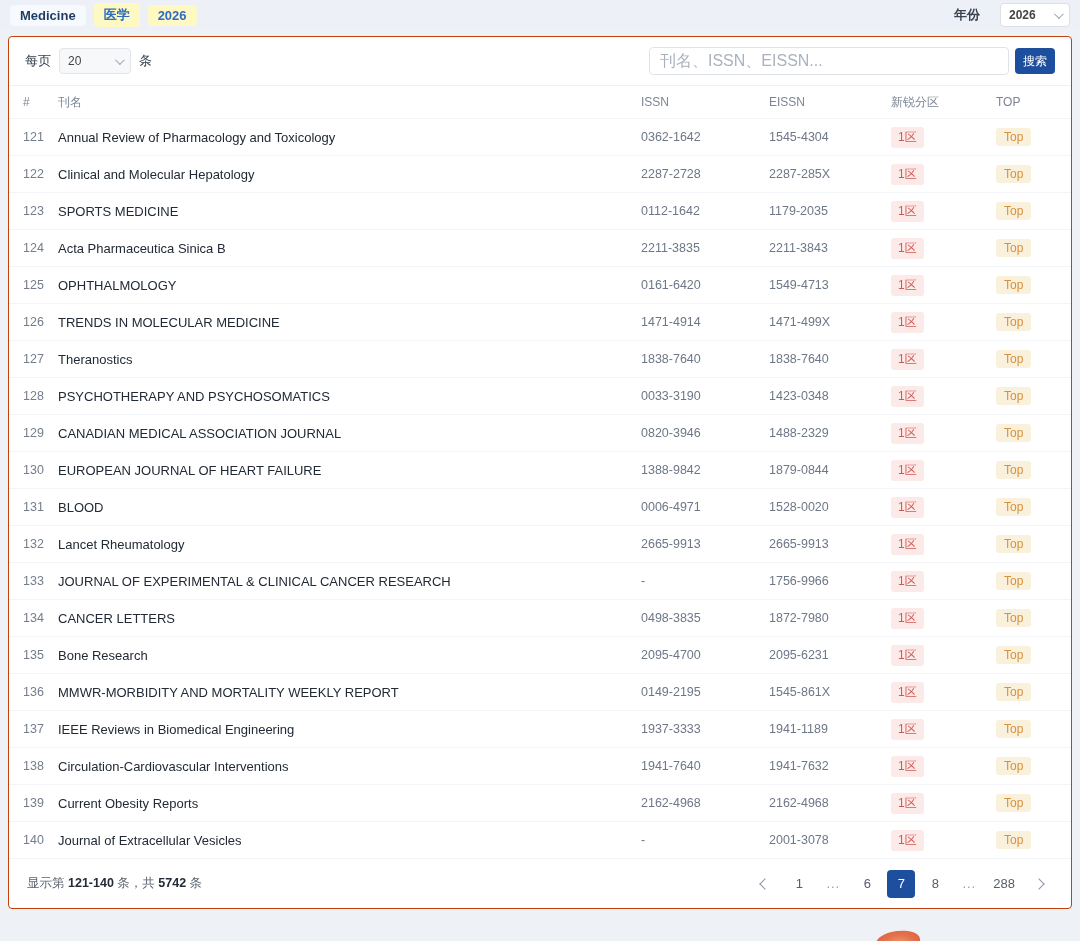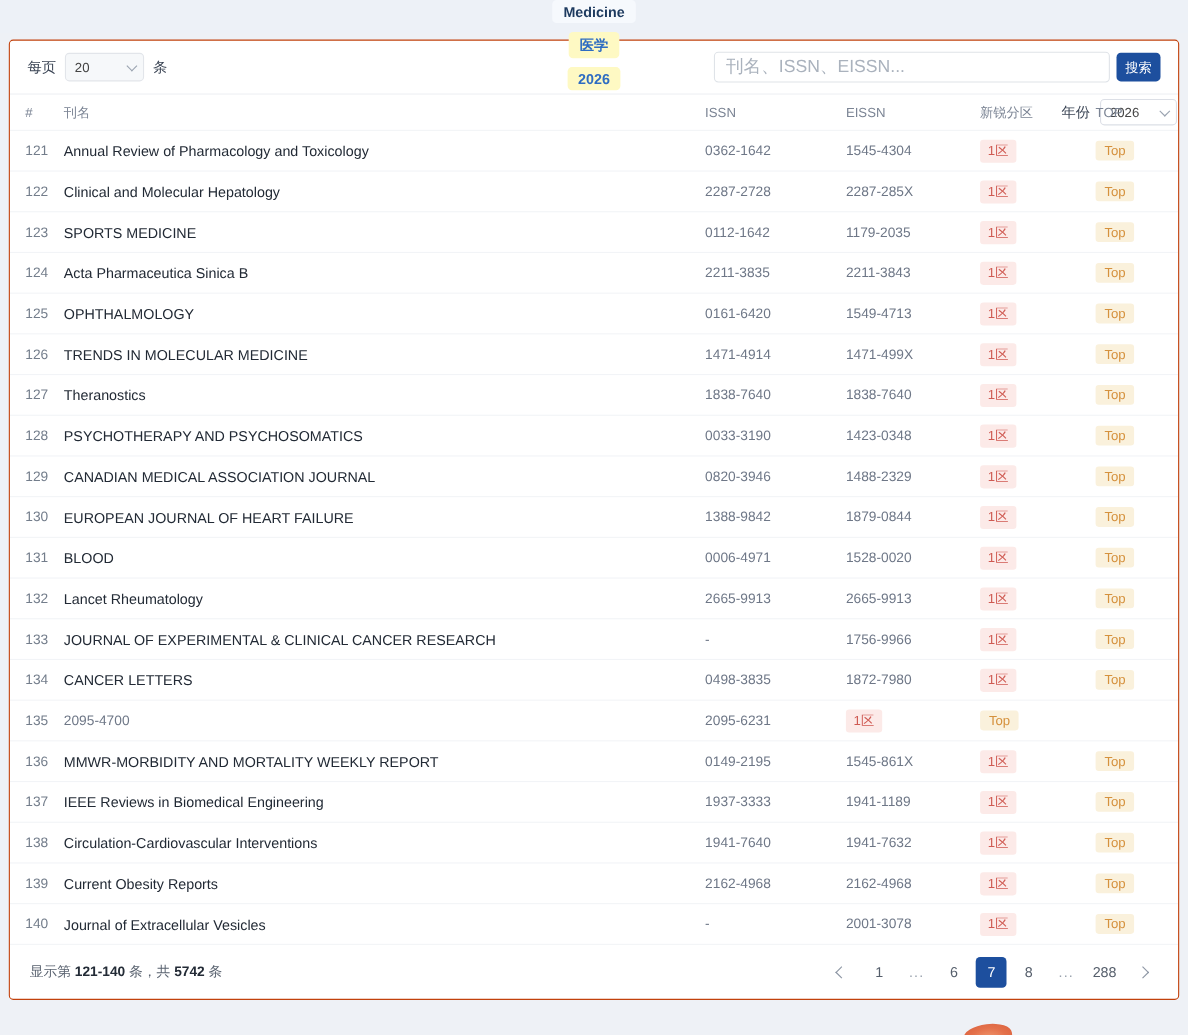--- a/index.html
+++ b/index.html
@@ -8,28 +8,28 @@
     font-family:"Liberation Sans","DejaVu Sans",sans-serif;
     background:#eef1f6;
     position:relative;
     overflow:hidden;
     font-size:13px;
     color:#2b3442;
   }
   
   .topbar {
     height:30px; background:#edf1f7;
-    display:flex; align-items:center; padding:0 10px; gap:8px;flex-direction:column;
+    display:flex; align-items:center; padding:0 10px; gap:8px;
   }
   .chip {
     padding:3px 10px; border-radius:4px; font-size:13px; cursor:pointer;
   }
   .chip-en { background:#f6f9fd; color:#1d3a5f; font-weight:700; }
   .chip-zh { background:#fef9c3; color:#2e6cc2; font-weight:600; }
-  .year-wrap { margin-left:auto; display:flex; align-items:center; gap:9px; }
+  .year-wrap { margin-left:auto; display:flex; align-items:center; gap:20px;font-weight:bold; }
   .year-label { color:#3a4454; font-size:13px; }
   .select {
     background:#fff; border:1px solid #dcdfe6; border-radius:4px;
     height:24px; width:70px; display:flex; align-items:center;
     padding:0 8px; font-size:12px; color:#444; justify-content:space-between;
     cursor:pointer;
   }
   .chev-down {
     width:7px; height:7px; border-right:1.5px solid #9aa3b0; border-bottom:1.5px solid #9aa3b0;
     transform:rotate(45deg) translateY(-2px); display:inline-block;
@@ -274,20 +274,21 @@
       <span class="cell-idx">134</span>
       <span class="cell-name">CANCER LETTERS</span>
       <span class="cell-issn">0498-3835</span>
       <span class="cell-eissn">1872-7980</span>
       <span><span class="badge-zone">1区</span></span>
       <span><span class="badge-top">Top</span></span>
     </div>
 
     <div class="tgrid trow">
       <span class="cell-idx">135</span>
+      <span class="cell-name">Bone Research</span>
       <span class="cell-issn">2095-4700</span>
       <span class="cell-eissn">2095-6231</span>
       <span><span class="badge-zone">1区</span></span>
       <span><span class="badge-top">Top</span></span>
     </div>
 
     <div class="tgrid trow">
       <span class="cell-idx">136</span>
       <span class="cell-name">MMWR-MORBIDITY AND MORTALITY WEEKLY REPORT</span>
       <span class="cell-issn">0149-2195</span>

